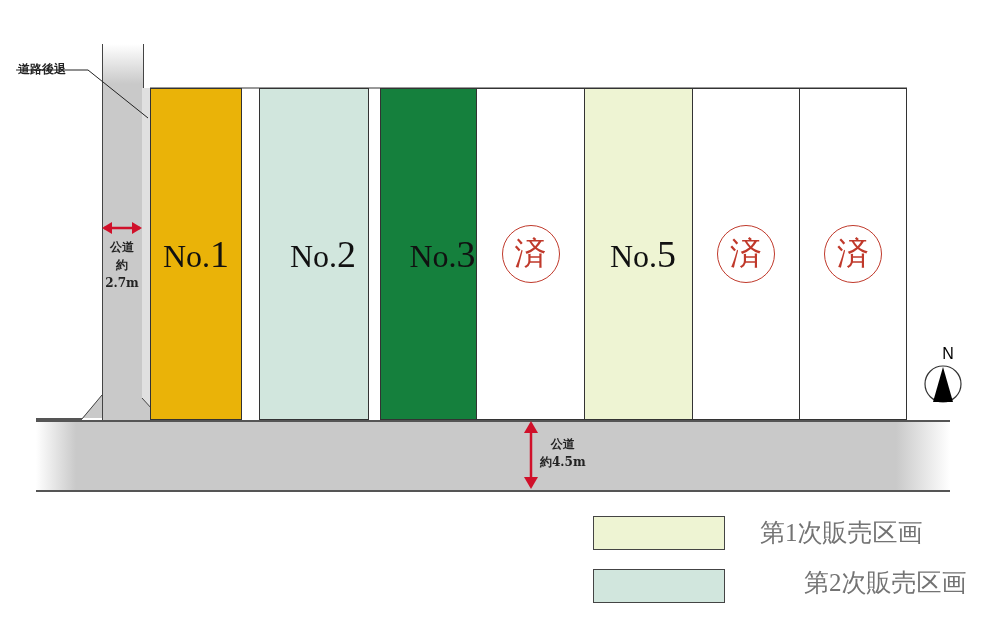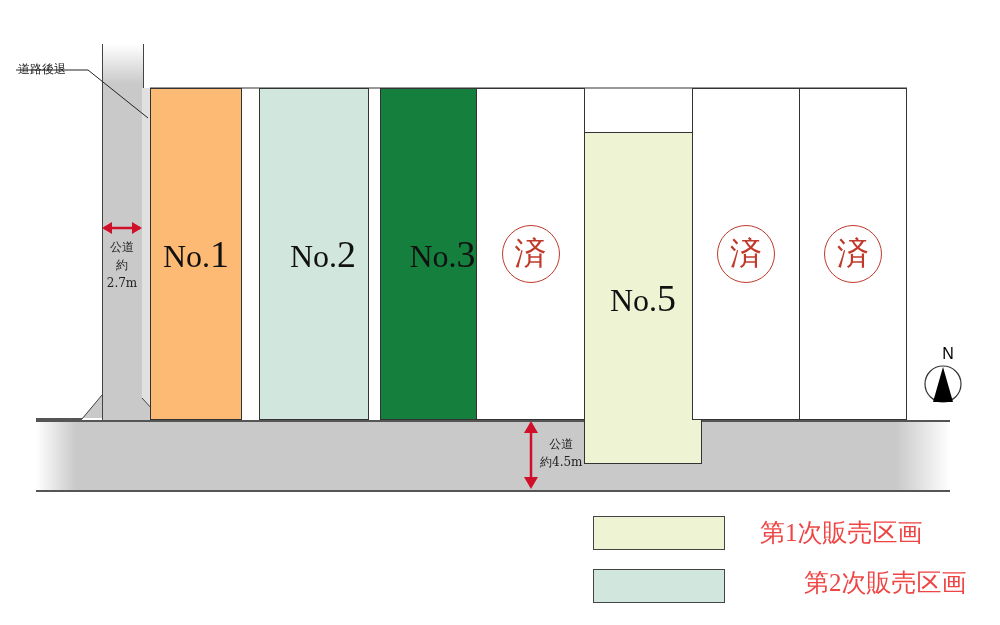--- a/index.html
+++ b/index.html
@@ -5,23 +5,23 @@
   html,body{margin:0;padding:0;background:#fff;}
   body{width:1000px;height:625px;position:relative;overflow:hidden;font-family:"Liberation Serif","DejaVu Serif",serif;}
   .abs{position:absolute;}
   .road-v{left:102px;top:44px;width:40px;height:380px;background:linear-gradient(#fff 0px,#c9c9c9 40px,#c9c9c9 100%);border-left:1px solid #444;border-right:1px solid #444;}
   .setback{left:142px;top:88px;width:8px;height:330px;background:#e0e0e0;border-right:1px solid #444;}
   .road-h{left:36px;top:420px;width:914px;height:68px;background:linear-gradient(90deg,#fff 0px,#c9c9c9 40px,#c9c9c9 860px,#fff 914px);border-top:2px solid #555;border-bottom:2px solid #555;}
   .lot{top:88px;height:332px;border:1px solid #333;box-sizing:border-box;display:flex;align-items:center;justify-content:center;}
   .lot-label{font-size:32px;color:#111;}
   .lot-label .num{font-size:38px;}
   .sold{width:56px;height:56px;border:1.5px solid #c0392b;border-radius:50%;display:flex;align-items:center;justify-content:center;color:#c0392b;font-size:32px;font-family:"DejaVu Sans",sans-serif;}
-  .small-label{font-size:12px;font-weight:normal;color:#222;text-align:center;line-height:18px;font-family:"DejaVu Serif",serif;}
+  .small-label{font-size:12px;font-weight:bold;color:#222;text-align:center;line-height:18px;font-family:"DejaVu Serif",serif;}
   .legend-swatch{width:132px;height:34px;border:1px solid #444;box-sizing:border-box;}
-  .legend-text{font-size:25px;color:#ef4444;}
+  .legend-text{font-size:25px;color:#737373;}
 </style>
 </head>
 <body>
 
 <div class="abs road-v"></div>
 <div class="abs setback"></div>
 <div class="abs road-h"></div>
 
 <svg class="abs" style="left:0;top:0" width="1000" height="625">
   <polygon points="102,395 82,418 102,418" fill="#c9c9c9"></polygon>
@@ -45,33 +45,33 @@
 <div class="abs small-label" style="left:18px;top:60px;">道路後退</div>
 <div class="abs small-label" style="left:102px;top:238px;width:40px;">
   <div>公道</div>
   <div>約2.7m</div>
 </div>
 <div class="abs small-label" style="left:540px;top:435px;">
   <div>公道</div>
   <div>約4.5m</div>
 </div>
 
-<div class="abs lot" style="left:150px;width:92px;background:#fdba74;">
+<div class="abs lot" style="left:150px;width:92px;background:#eab308;">
   <span class="lot-label"><span>No.</span><span class="num">1</span></span>
 </div>
 <div class="abs lot" style="left:259px;width:110px;background:#d1e6dd;padding-left:18px;">
   <span class="lot-label"><span>No.</span><span class="num">2</span></span>
 </div>
 <div class="abs lot" style="left:380px;width:125px;background:#15803d;">
   <span class="lot-label"><span>No.</span><span class="num">3</span></span>
 </div>
 <div class="abs lot" style="left:476px;width:109px;background:#fff;">
   <span class="sold">済</span>
 </div>
-<div class="abs lot" style="left:584px;width:118px;background:#eef4d3;margin-top:44px;">
+<div class="abs lot" style="left:584px;width:118px;background:#eef4d3;">
   <span class="lot-label"><span>No.</span><span class="num">5</span></span>
 </div>
 <div class="abs lot" style="left:692px;width:108px;background:#fff;">
   <span class="sold">済</span>
 </div>
 <div class="abs lot" style="left:799px;width:108px;background:#fff;">
   <span class="sold">済</span>
 </div>
 
 <div class="abs" style="left:928px;top:345px;width:40px;text-align:center;font-family:'Liberation Sans',sans-serif;font-size:16px;">N</div>

